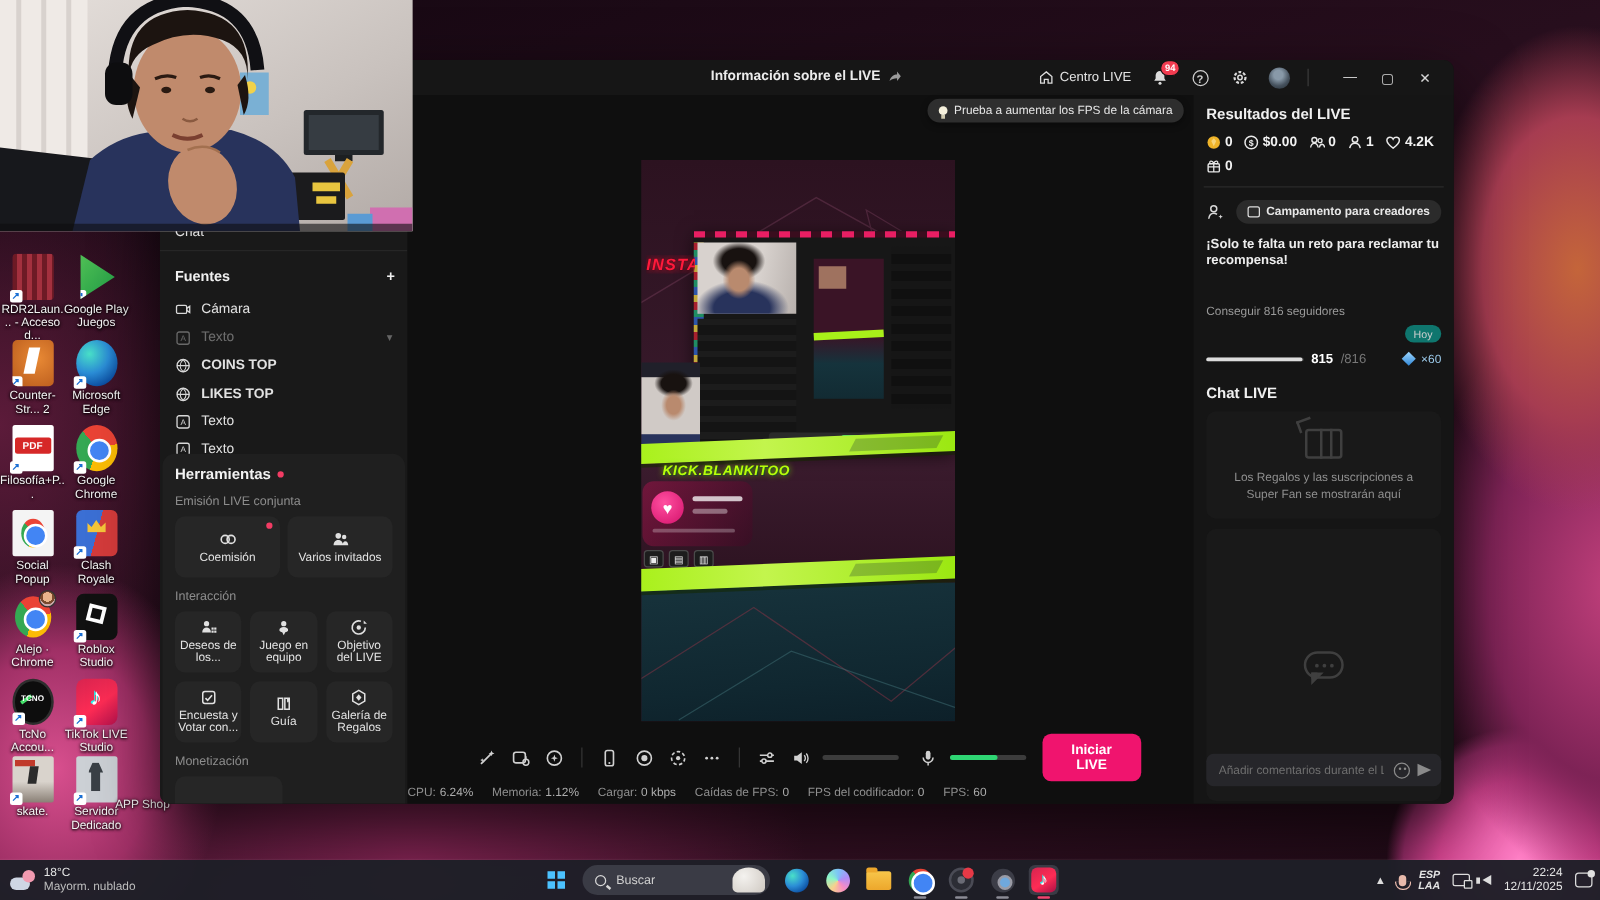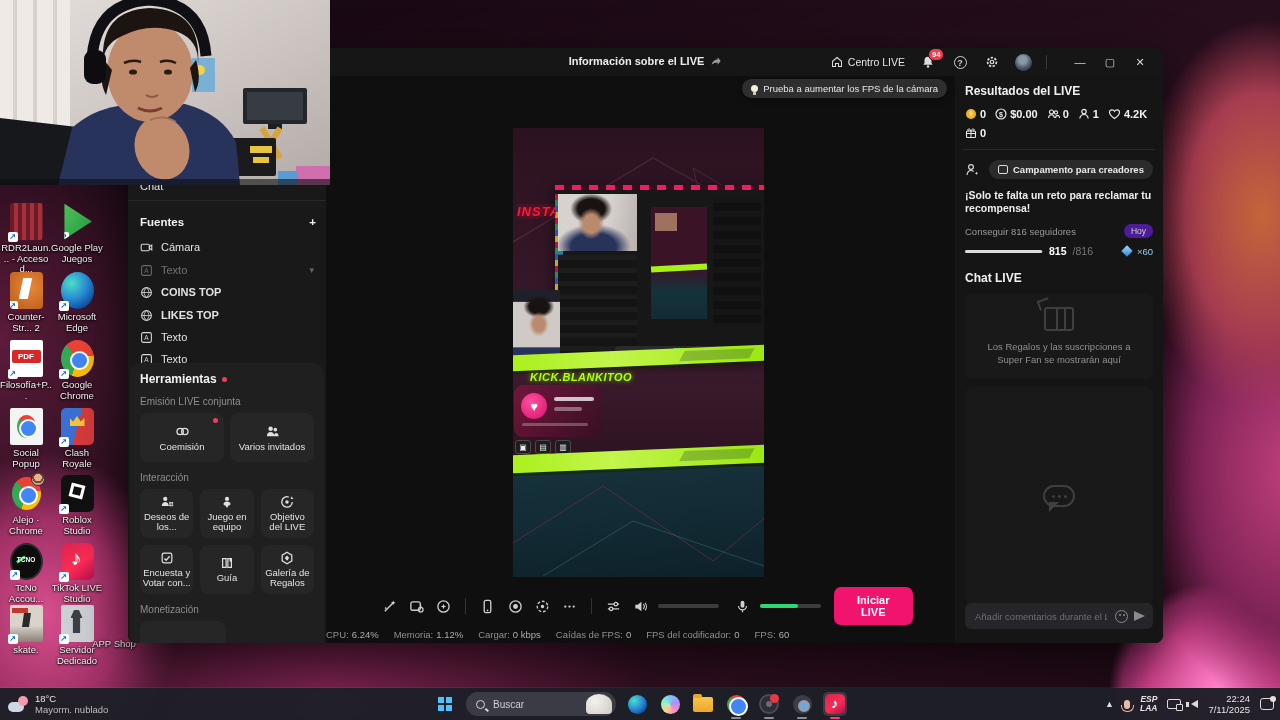--- a/index.html
+++ b/index.html
@@ -173,21 +173,21 @@
   .statrow{display:flex;align-items:center;gap:9px;margin-top:10px;}
   .stat{display:flex;align-items:center;gap:3px;font-size:11px;font-weight:bold;color:#f2f2f2;}
   .r-div{height:1px;background:#2a2a2a;margin:10px -2px;}
   .camprow{display:flex;align-items:center;gap:8px;}
   .pill{display:flex;align-items:center;gap:5px;background:#2b2b2b;border-radius:12px;padding:4px 9px;
     font-size:9.5px;font-weight:bold;color:#e8e8e8;}
   .pill .bx{width:10px;height:9px;border:1.2px solid #ddd;border-radius:2px;}
   .reto{margin-top:10px;font-size:10.5px;font-weight:bold;color:#ededed;line-height:13px;}
   .goalrow{display:flex;justify-content:space-between;align-items:center;margin-top:9px;}
   .goal{font-size:9.5px;color:#9a9a9a;}
-  .hoy{background:#4c1d95;border-radius:8px;padding:2px 7px;font-size:8.5px;color:#cfcfcf;}
+  .hoy{background:#0f766e;border-radius:8px;padding:2px 7px;font-size:8.5px;color:#cfcfcf;margin-top:36px;}
   .progrow{display:flex;align-items:center;gap:6px;margin-top:7px;}
   .pbar{width:78px;height:3px;background:#3a3a3a;border-radius:2px;position:relative;}
   .pbar i{position:absolute;left:0;top:0;bottom:0;width:99%;background:#dcdcdc;border-radius:2px;}
   .pcur{font-size:10.5px;font-weight:bold;color:#fff;}
   .ptot{font-size:10.5px;color:#777;}
   .pdiam{width:8px;height:8px;background:linear-gradient(135deg,#9fd8ff,#2f86d6);transform:rotate(45deg);margin-left:auto;}
   .pmult{font-size:9.5px;color:#9ecdee;}
   .chat-head{margin-top:14px;font-size:12px;font-weight:bold;color:#f0f0f0;}
   .empty{background:#191919;border-radius:8px;margin-top:8px;display:flex;flex-direction:column;
     align-items:center;justify-content:center;gap:9px;padding:10px 14px;}
@@ -854,18 +854,18 @@
       <span class="tray-chev">▲</span>
       <span class="micbody"></span>
       <div class="lang">
         <div>ESP</div>
         <div>LAA</div>
       </div>
       <span class="castico"></span>
       <span class="spk"></span>
       <div class="clock">
         <div>22:24</div>
-        <div>7/11/2025</div>
+        <div>12/11/2025</div>
       </div>
       <span class="notifico"></span>
     </div>
   </div>
 </div>
 
 </body></html>

